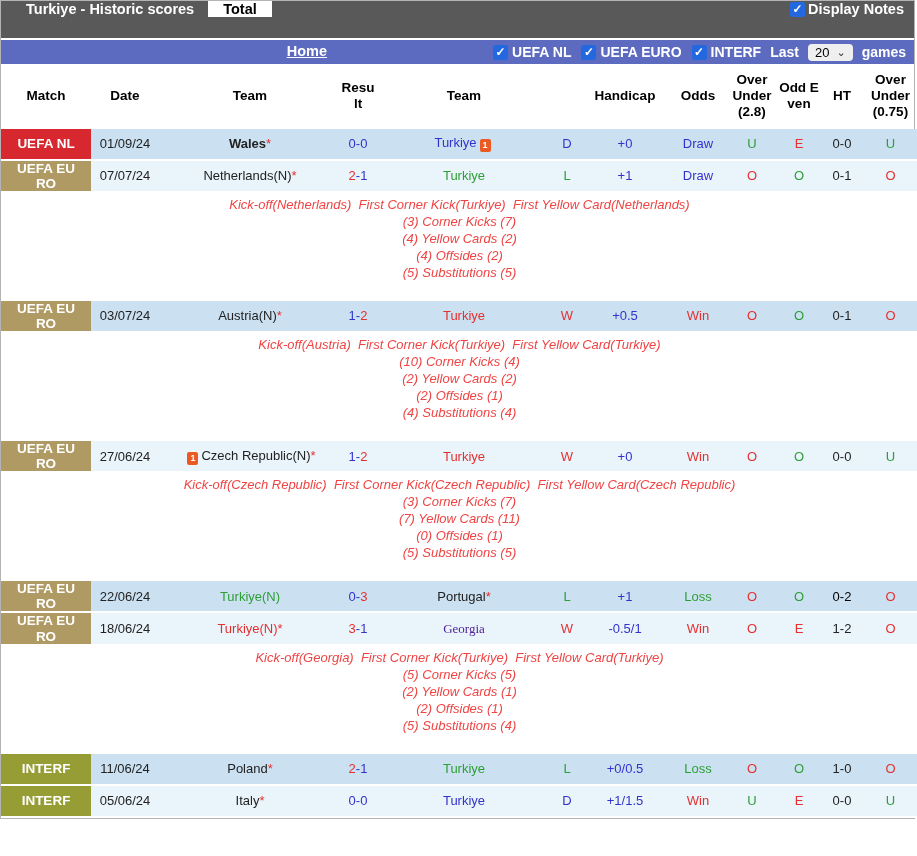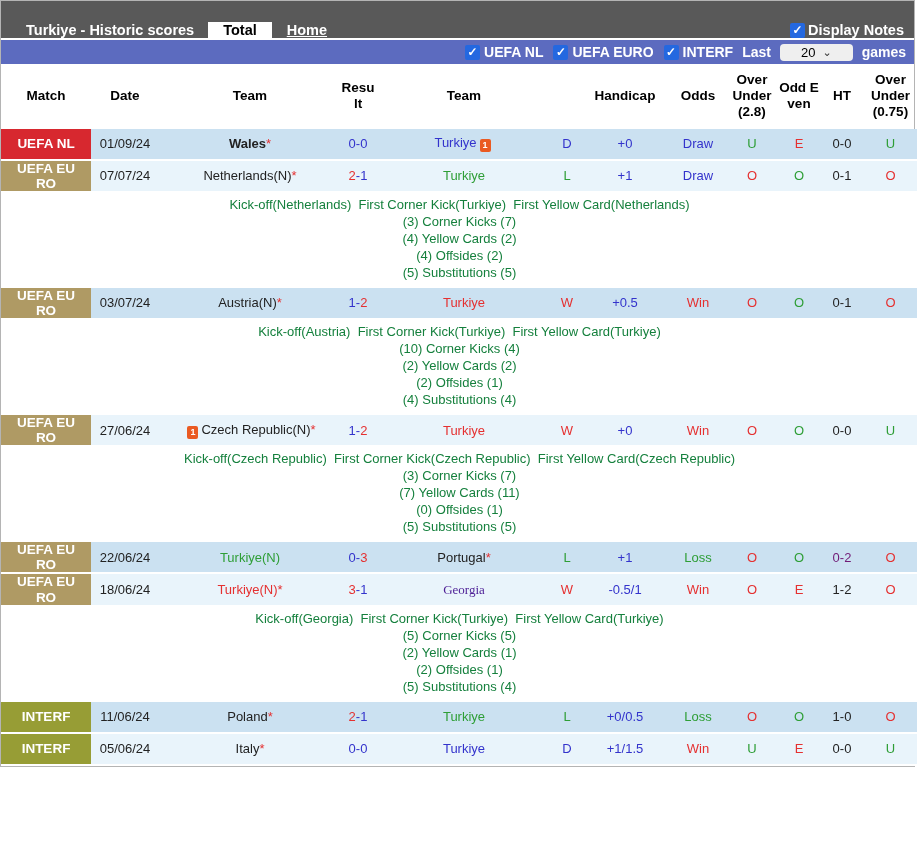--- a/index.html
+++ b/index.html
@@ -1,49 +1,49 @@
 <!DOCTYPE html>
 <html><head>
 <meta charset="utf-8">
 <style>
   * { box-sizing: border-box; }
   body { margin:0; background:#fff; font-family:"Liberation Sans", sans-serif; }
   .widget { width:915px; border:1px solid #b4b4b4; background:#fff; }
 
   
-  .topbar { background:#595959; height:37px; display:flex; align-items:flex-end; color:#fff; font-weight:bold; font-size:14.5px; }
+  .topbar { background:#595959; height:37px; display:flex; align-items:flex-start; color:#fff; font-weight:bold; font-size:14.5px; }
   .topbar-title { padding:0 14px 0 25px; display:flex; align-items:center; }
   .tab { padding:0 15px; display:flex; align-items:center; cursor:pointer; }
   .tab.active { background:#fff; color:#000; }
   .tab.link span { text-decoration:underline;margin-top:42px; }
   .topbar-right { margin-left:auto; display:flex; align-items:center; gap:3px; padding-right:10px; }
 
   .cb { width:15px; height:15px; background:#2468e0; border-radius:2px; color:#fff;
         font-size:12px; line-height:15px; text-align:center; display:inline-block; flex:none; cursor:pointer; }
 
   
   .filterbar { background:#5c6bbf; height:26px; border-top:2px solid #fff; display:flex; align-items:center;
                justify-content:flex-end; gap:9px; color:#fff; font-weight:bold; font-size:14px; padding-right:8px; }
   .fgroup { display:inline-flex; align-items:center; gap:4px; }
-  .select { background:#efefef; color:#000; border-radius:4px; padding:1px 21px; font-weight:normal;
+  .select { background:#efefef; color:#000; border-radius:4px; padding:1px 7px; font-weight:normal;
             font-size:13px; display:inline-flex; align-items:center; gap:7px; cursor:pointer; }
   .select .chev { font-size:11px; color:#333; }
 
   
   table { border-collapse:collapse; width:100%; table-layout:fixed; font-size:13px; color:#222; }
   th { font-weight:bold; color:#000; padding:8px 0; font-size:13.5px; line-height:1.2; vertical-align:middle; }
   th.wrapx { word-break:break-all; }
   td { text-align:center; vertical-align:middle; padding:0; }
   tr.match td { height:30px; border-bottom:2px solid #fff; }
   tr.odd  td { background:#cbe1f1; }
   tr.even td { background:#e9f4fb; }
   td.badge-cell { padding:0; }
   .badge { min-height:30px; display:flex; align-items:center; justify-content:center; color:#fff;
            font-weight:bold; font-size:13.5px; line-height:1.12; word-break:break-all; padding:0 12px; text-align:center; }
-  tr.detail td { background:#fff; color:#15803d; padding:3px 0 7px; line-height:17px; }
+  tr.detail td { background:#fff; color:#ef4444; padding:3px 0 20px; line-height:17px;font-style:italic; }
   tr.detail .d1 { white-space:pre; }
   .star { font-weight:normal; }
   .red-card-icon { display:inline-block; width:11px; height:13px; background:#ea5a22; color:#fff;
                    font-size:9px; font-weight:bold; line-height:13px; text-align:center; border-radius:2px;
                    margin:0 3px; vertical-align:-1px; }
 </style>
 </head>
 <body>
 
 <div class="widget">
@@ -214,21 +214,21 @@
           </td>
           <td>22/06/24</td>
           <td><span style="color: rgb(46, 158, 54);">Turkiye(N)</span></td>
           <td><span style="color: rgb(51, 51, 204);">0</span><span style="color: rgb(51, 51, 204);">-</span><span style="color: rgb(229, 48, 48);">3</span></td>
           <td><span style="color: rgb(34, 34, 34);">Portugal</span><span class="star" style="color: rgb(229, 48, 48);">*</span></td>
           <td style="color: rgb(46, 158, 54);">L</td>
           <td style="color: rgb(51, 51, 204);">+1</td>
           <td style="color: rgb(46, 158, 54);">Loss</td>
           <td style="color: rgb(229, 48, 48);">O</td>
           <td style="color: rgb(46, 158, 54);">O</td>
-          <td style="color: #701a75;">0-2</td>
+          <td style="color: #000000;">0-2</td>
           <td style="color: rgb(229, 48, 48);">O</td>
         </tr>
         <tr class="match even">
           <td class="badge-cell">
             <div class="badge" style="background: rgb(175, 154, 100);">UEFA EURO</div>
           </td>
           <td>18/06/24</td>
           <td><span style="color: rgb(229, 48, 48);">Turkiye(N)</span><span class="star" style="color: rgb(229, 48, 48);">*</span></td>
           <td><span style="color: rgb(229, 48, 48);">3</span><span style="color: rgb(51, 51, 204);">-</span><span style="color: rgb(51, 51, 204);">1</span></td>
           <td><span style="color: #4c1d95; font-family: Liberation Serif, serif;">Georgia</span></td>

